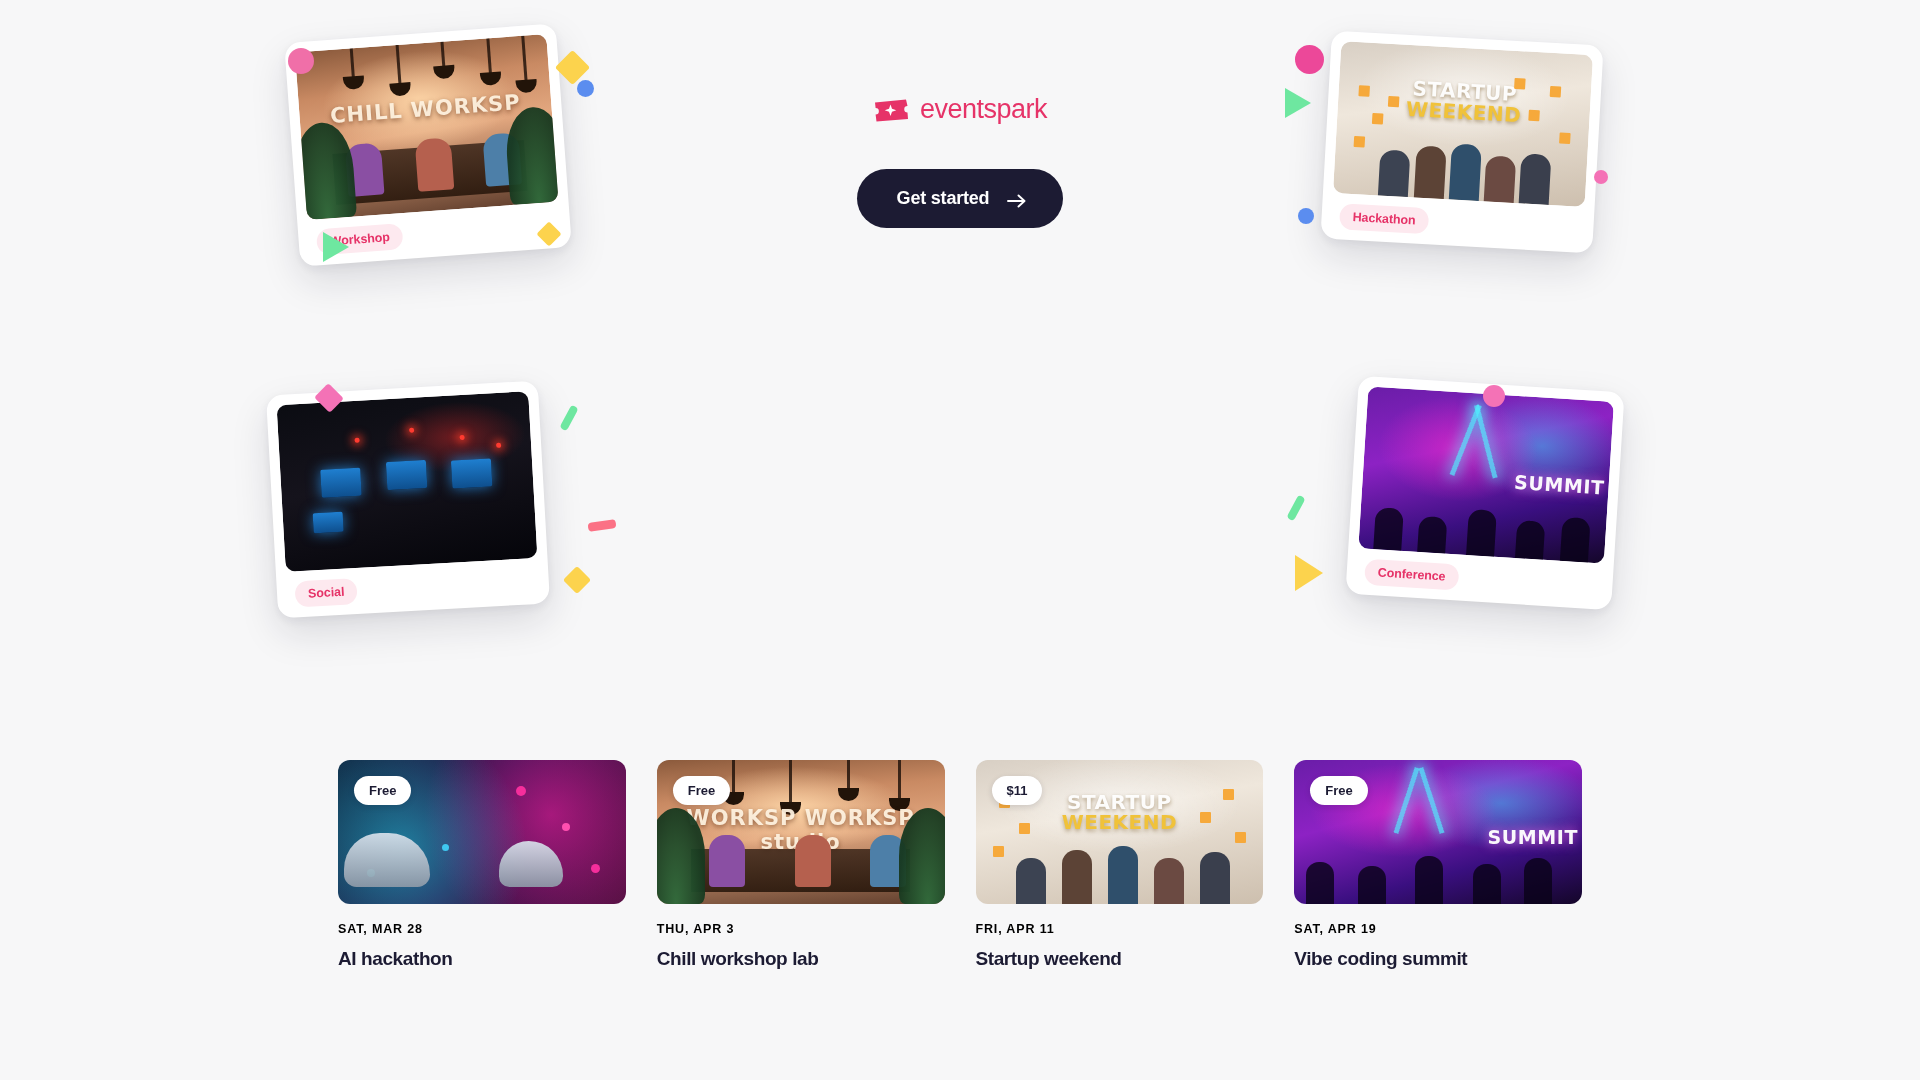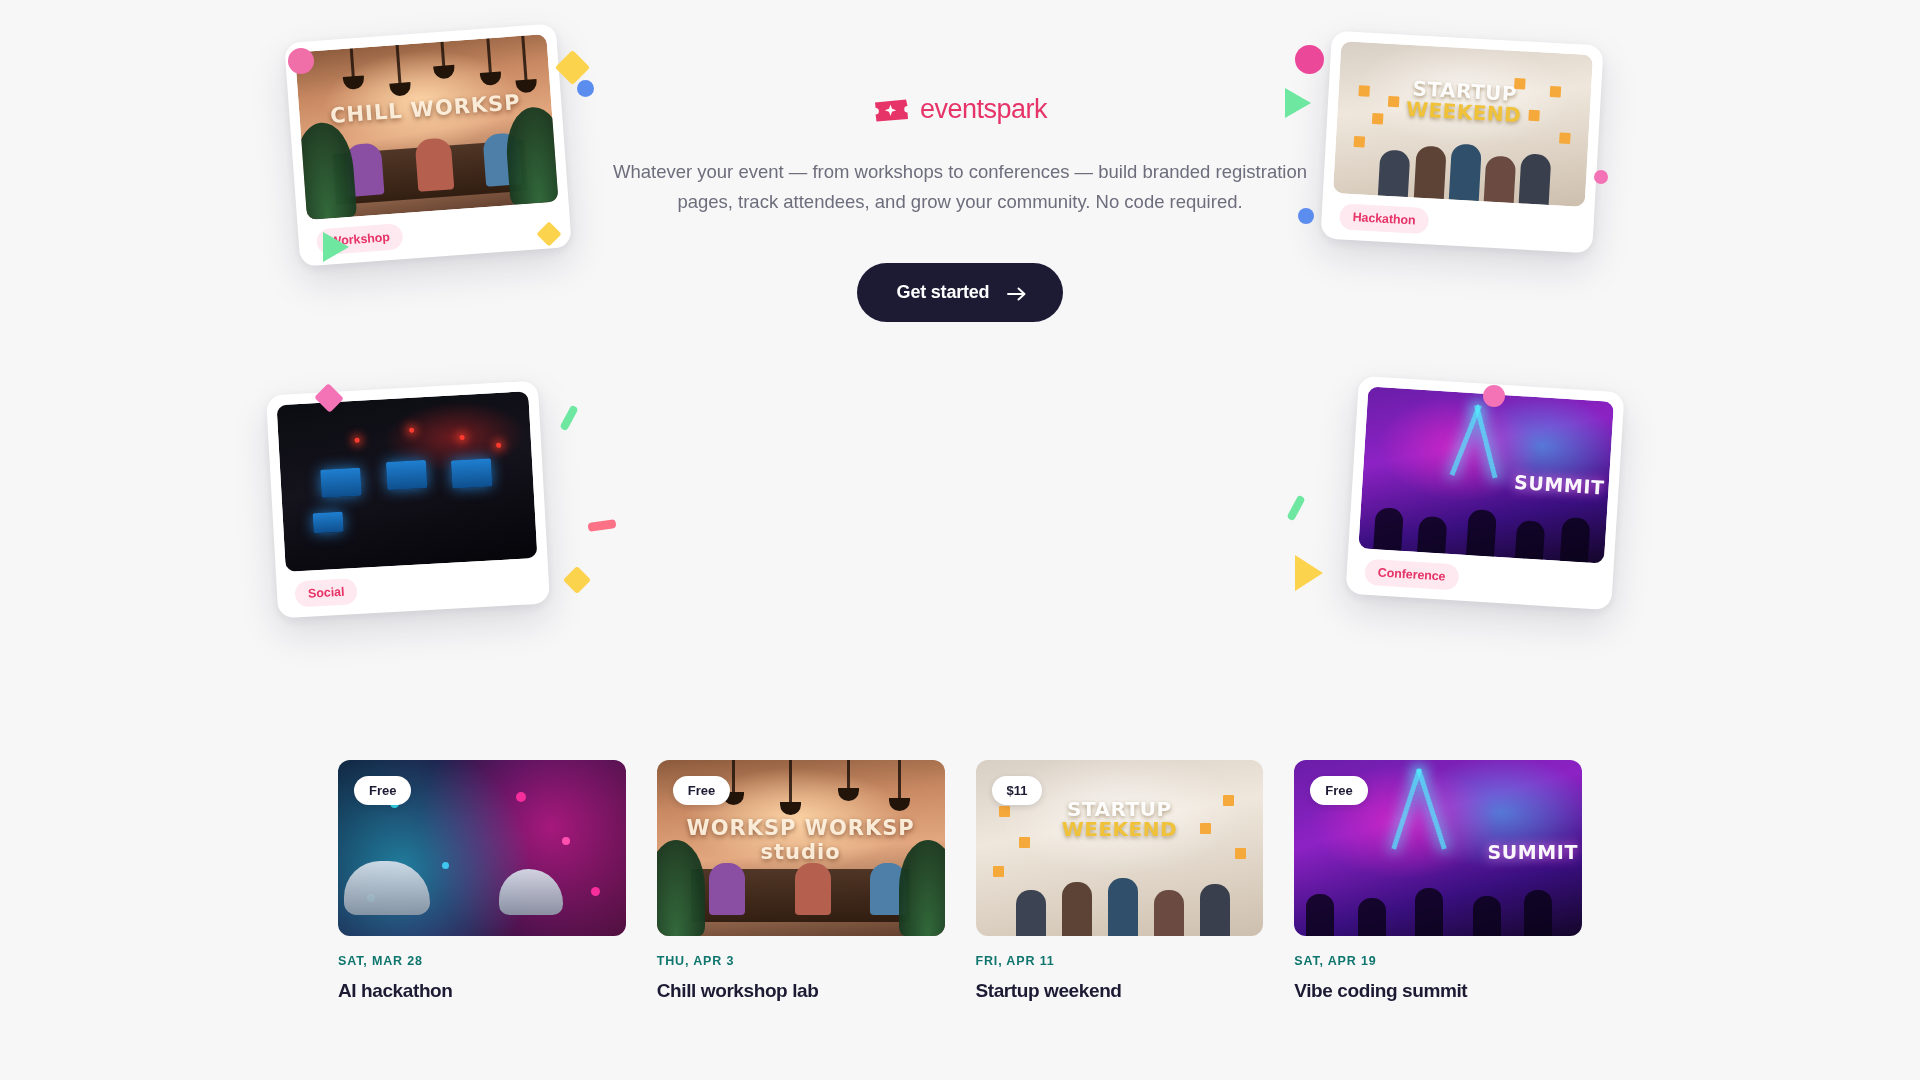--- a/index.html
+++ b/index.html
@@ -261,42 +261,42 @@
     margin-bottom: 48px;
   }
   .events-grid {
     display: grid;
     grid-template-columns: repeat(4, 1fr);
     gap: 31px;
   }
   .event-card { cursor: pointer; }
   .event-thumb {
     position: relative;
-    height: 176px;
+    height: 144px;
     border-radius: 12px;
     overflow: hidden;
   }
   .price-badge {
     position: absolute;
     left: 16px; top: 16px;
     background: #ffffff;
     color: #1c1b33;
     font-size: 13px;
     font-weight: 700;
     padding: 7px 15px;
     border-radius: 999px;
     z-index: 2;
     box-shadow: 0 2px 6px rgba(20,18,40,.14);
   }
   .event-date {
     margin-top: 18px;
     font-size: 12.5px;
     font-weight: 600;
     letter-spacing: .85px;
-    color: #0f766e;
+    color: #000000;
     text-transform: uppercase;
   }
   .event-title {
     margin-top: 11px;
     font-size: 19px;
     font-weight: 800;
     letter-spacing: -0.4px;
     color: #1c1b33;
     line-height: 1.3;
   }
@@ -426,21 +426,20 @@
       <span class="logo-mark">
         <svg viewBox="0 0 36 26" width="36" height="26">
           <path d="M2 5.5 L33 2.5 L34.5 9 A3.2 3.2 0 0 0 34.5 15.5 L35 22 L3.5 24.5 L2.6 17.5 A3.2 3.2 0 0 0 2.6 11 Z" fill="#e63368"></path>
           <path d="M17.5 7.5 L19 11.8 L23.3 13.3 L19 14.8 L17.5 19 L16 14.8 L11.7 13.3 L16 11.8 Z" fill="#ffffff"></path>
         </svg>
       </span>
       <span class="logo-word">eventspark</span>
     </div>
 
 
-    <p class="subtitle">Whatever your event — from workshops to conferences — build branded registration pages, track attendees, and grow your community. No code required.</p>
 
     <div class="cta-wrap">
       <button class="cta">
         <span>Get started</span>
         <span class="cta-arrow">
           <svg viewBox="0 0 20 14" width="20" height="14">
             <path d="M1 7 H17 M11.5 1.5 L17.5 7 L11.5 12.5" stroke="#ffffff" stroke-width="1.9" fill="none" stroke-linecap="round" stroke-linejoin="round"></path>
           </svg>
         </span>
       </button>

